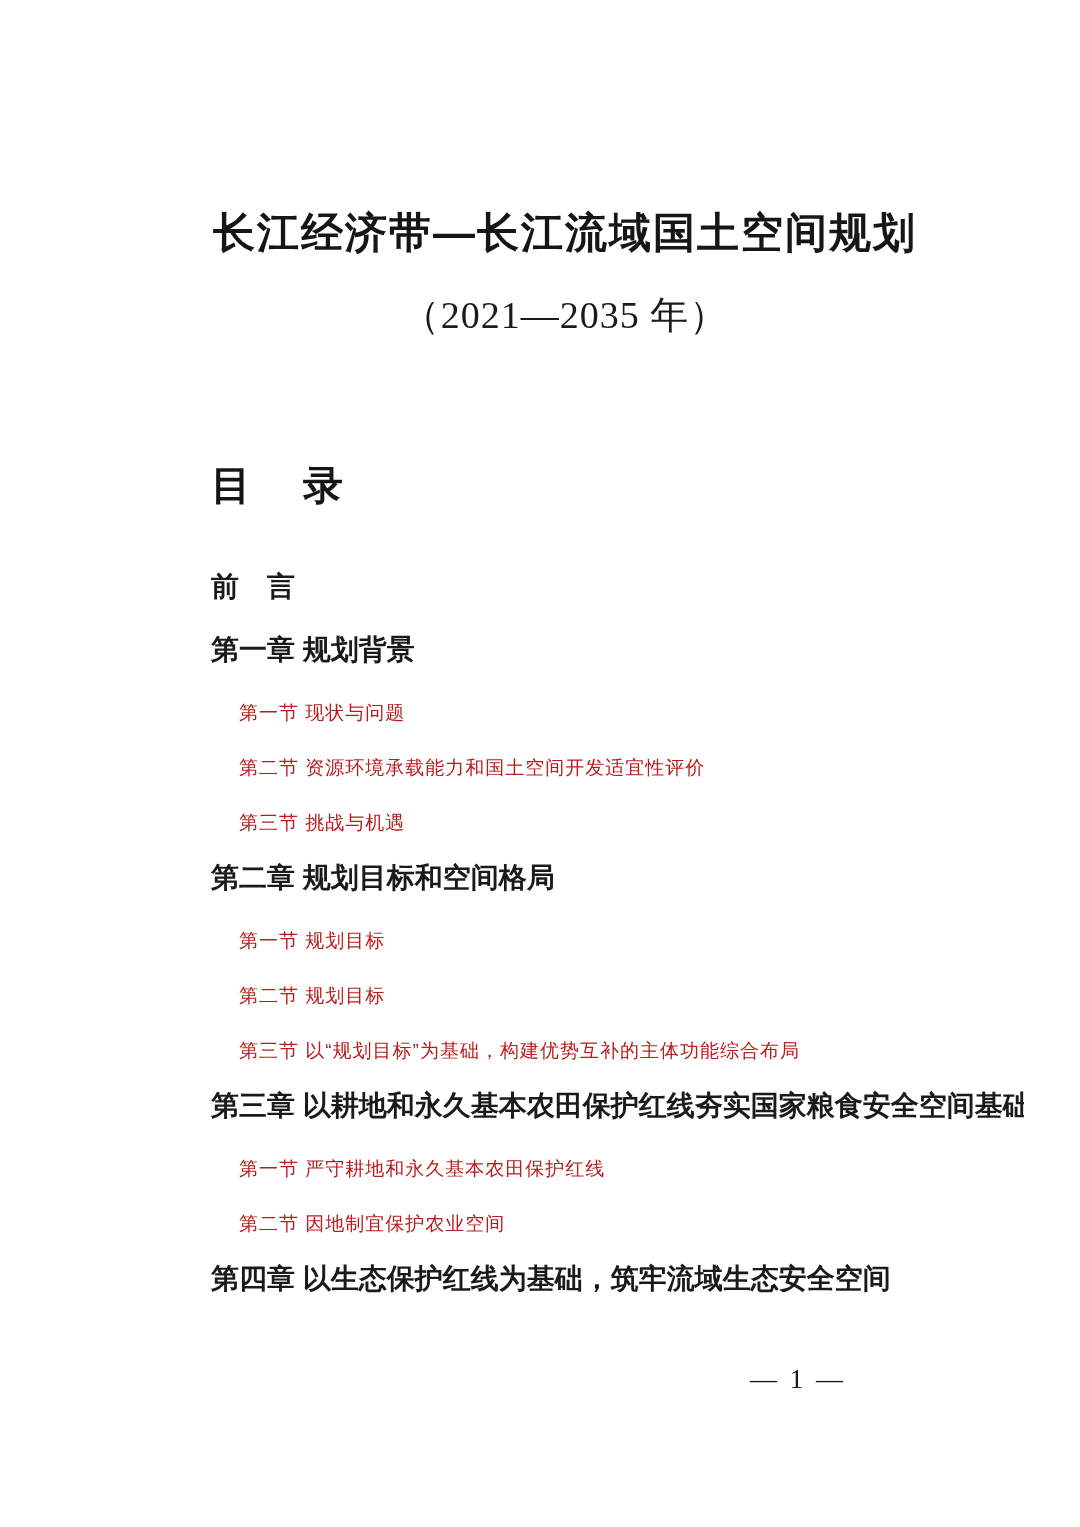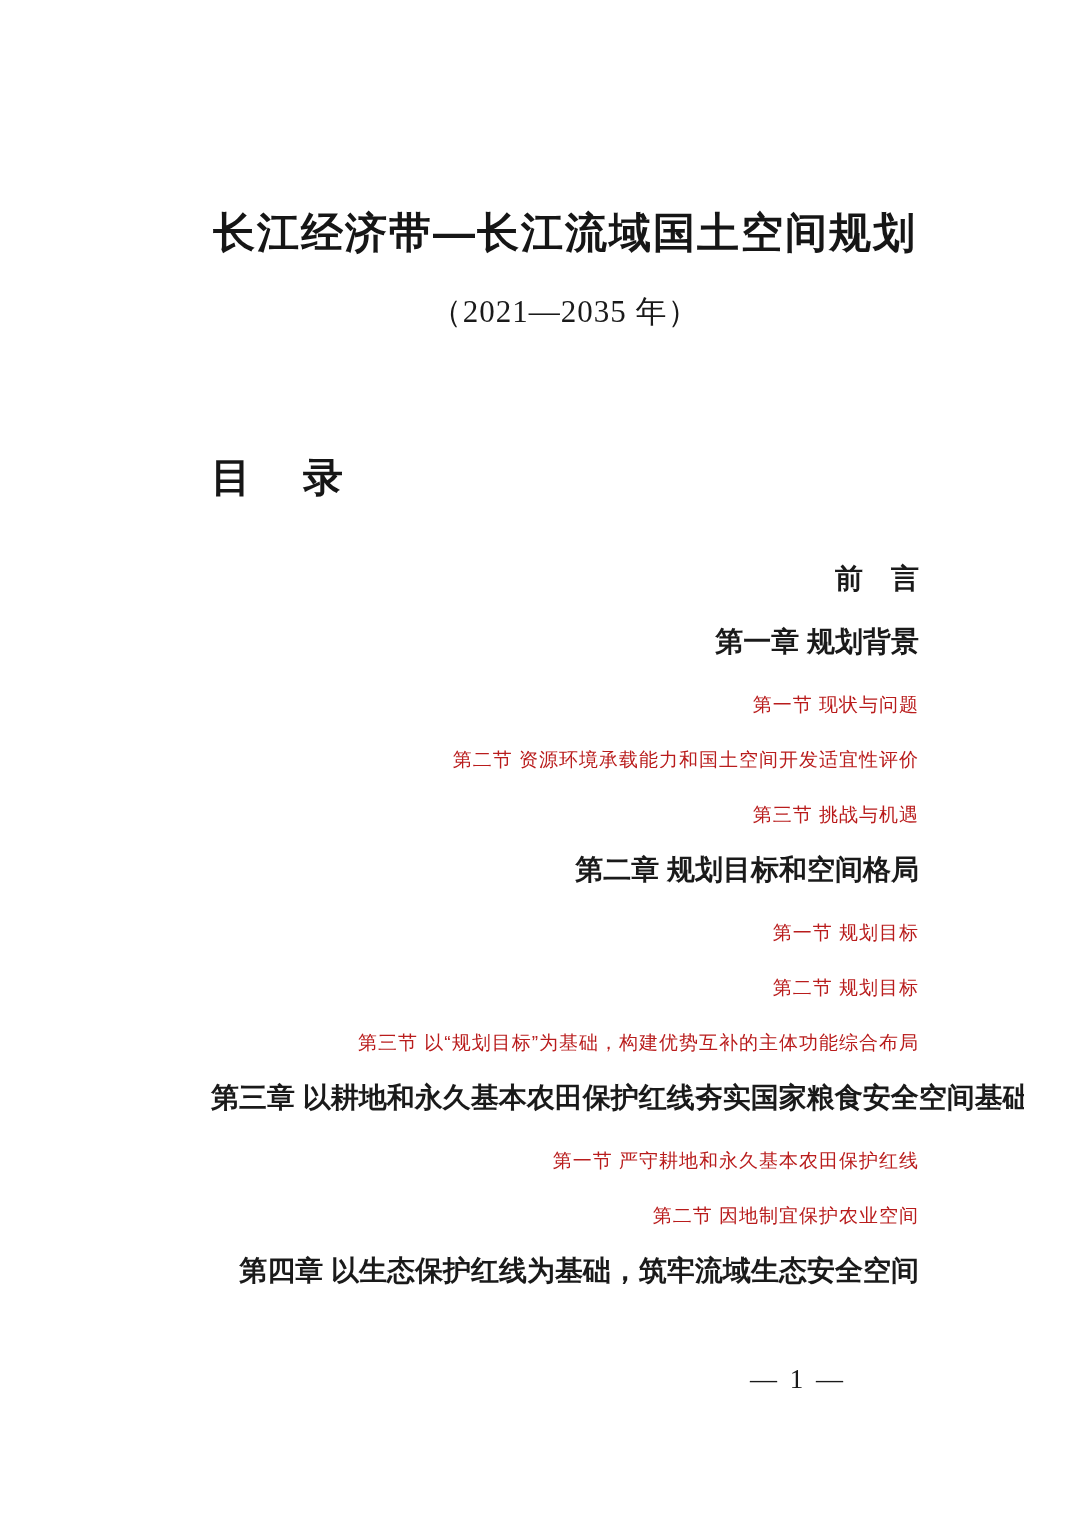--- a/index.html
+++ b/index.html
@@ -24,37 +24,36 @@
     font-size: 42px;
     font-weight: bold;
     line-height: 1.12;
     letter-spacing: 2px;
     color: #161616;
     white-space: nowrap;
   }
   .doc-subtitle {
     text-align: center;
     font-family: "Liberation Serif", serif;
-    font-size: 31px;
+    font-size: 38px;
     line-height: 1.15;
     letter-spacing: 1px;
     margin-top: 38px;
     color: #1a1a1a;
   }
   .toc-heading {
     font-size: 40px;
     font-weight: bold;
     line-height: 1.15;
     letter-spacing: 6px;
     margin-top: 124px;
     color: #161616;
   }
   .toc {
     margin-top: 64px;
-    text-align: right;
   }
   .toc-entry {
     line-height: 30px;
     white-space: nowrap;
   }
   .toc-entry.chapter {
     font-family: "Liberation Sans", sans-serif;
     font-size: 28px;
     font-weight: bold;
     letter-spacing: 0px;

